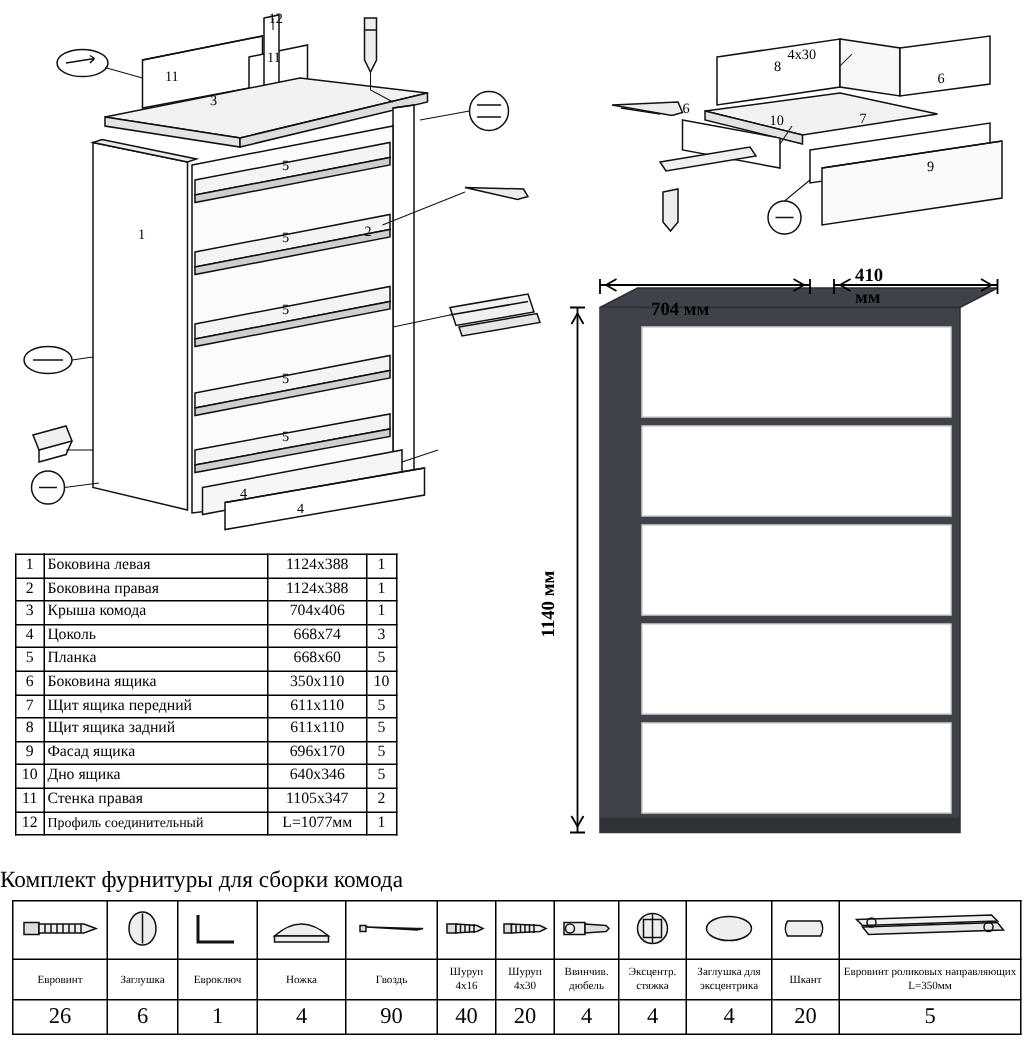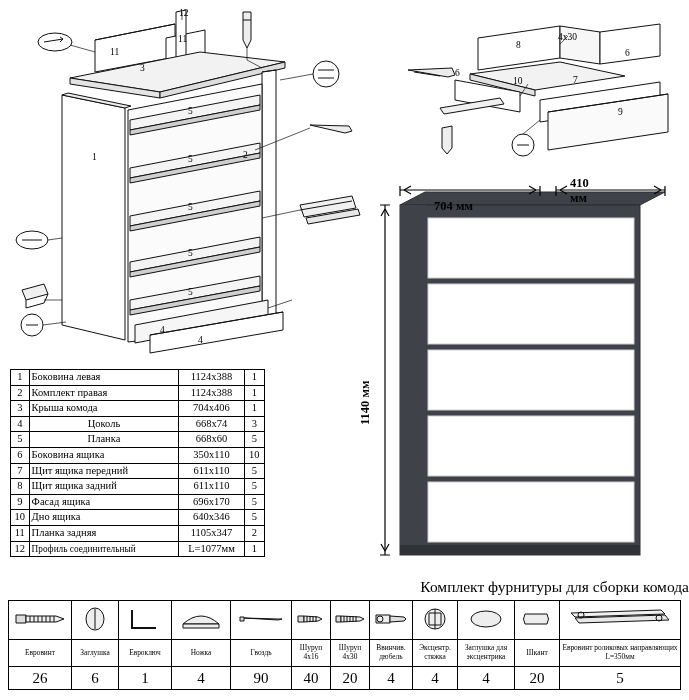--- a/index.html
+++ b/index.html
@@ -13,25 +13,25 @@
   .parts-table{
     position:absolute;left:10px;top:369px;width:255px;
     border-collapse:collapse;font-size:10.5px;
   }
   .parts-table td{
     border:1px solid #000;padding:0 2px;height:14.6px;line-height:14.6px;
     white-space:nowrap;
   }
   .pt-num{width:14px;text-align:center;}
   .pt-name{width:150px;text-align:left;}
-  .pt-name.center{text-align:center;margin-left:45px;}
+  .pt-name.center{margin-left:45px;}
   .pt-size{width:62px;text-align:center;}
   .pt-qty{width:16px;text-align:center;}
   .hw-title{
-    position:absolute;left:0;top:578px;width:689px;text-align:right;
+    position:absolute;left:0;top:578px;width:689px;text-align:left;
     font-size:15.5px;font-family:"Liberation Serif", serif;
   }
   .hw-table{
     position:absolute;left:8px;top:600px;width:673px;
     border-collapse:collapse;font-size:7.4px;text-align:center;
   }
   .hw-table td{border:1px solid #000;padding:0;vertical-align:middle;}
   .hw-icon{height:38px;}
   .hw-label{height:26px;line-height:8.6px;padding:1px 1px;font-size:7.4px;}
   .hw-count{height:22px;font-size:15px;font-family:"Liberation Serif", serif;border-radius:10px;}
@@ -191,42 +191,42 @@
   <div class="lbl" style="left:188px;top:154px;">5</div>
   <div class="lbl" style="left:188px;top:202px;">5</div>
   <div class="lbl" style="left:188px;top:248px;">5</div>
   <div class="lbl" style="left:188px;top:287px;">5</div>
   <div class="lbl" style="left:92px;top:152px;">1</div>
   <div class="lbl" style="left:243px;top:150px;">2</div>
   <div class="lbl" style="left:160px;top:325px;">4</div>
   <div class="lbl" style="left:198px;top:335px;">4</div>
 
   <div class="lbl" style="left:516px;top:40px;">8</div>
-  <div class="lbl" style="left:558px;top:32px;">4х30</div>
+  <div class="lbl" style="left:525px;top:32px;">4х30</div>
   <div class="lbl" style="left:625px;top:48px;">6</div>
   <div class="lbl" style="left:455px;top:68px;">6</div>
   <div class="lbl" style="left:513px;top:76px;">10</div>
   <div class="lbl" style="left:573px;top:75px;">7</div>
   <div class="lbl" style="left:618px;top:107px;">9</div>
 
   <div class="dim-top-1">704 мм</div>
   <div class="dim-top-2">410 мм</div>
   <div class="dim-left">1140 мм</div>
 
   <table class="parts-table">
     <tbody>
       <tr>
         <td class="pt-num">1</td>
         <td class="pt-name">Боковина левая</td>
         <td class="pt-size">1124х388</td>
         <td class="pt-qty">1</td>
       </tr>
       <tr>
         <td class="pt-num">2</td>
-        <td class="pt-name">Комплект правая</td>
+        <td class="pt-name">Боковина правая</td>
         <td class="pt-size">1124х388</td>
         <td class="pt-qty">1</td>
       </tr>
       <tr>
         <td class="pt-num">3</td>
         <td class="pt-name">Крыша комода</td>
         <td class="pt-size">704х406</td>
         <td class="pt-qty">1</td>
       </tr>
       <tr>
@@ -266,21 +266,21 @@
         <td class="pt-qty">5</td>
       </tr>
       <tr>
         <td class="pt-num">10</td>
         <td class="pt-name">Дно ящика</td>
         <td class="pt-size">640х346</td>
         <td class="pt-qty">5</td>
       </tr>
       <tr>
         <td class="pt-num">11</td>
-        <td class="pt-name">Планка задняя</td>
+        <td class="pt-name">Стенка правая</td>
         <td class="pt-size">1105х347</td>
         <td class="pt-qty">2</td>
       </tr>
       <tr>
         <td class="pt-num">12</td>
         <td class="pt-name" style="font-size:9.3px;">Профиль соединительный</td>
         <td class="pt-size">L=1077мм</td>
         <td class="pt-qty">1</td>
       </tr>
     </tbody>

